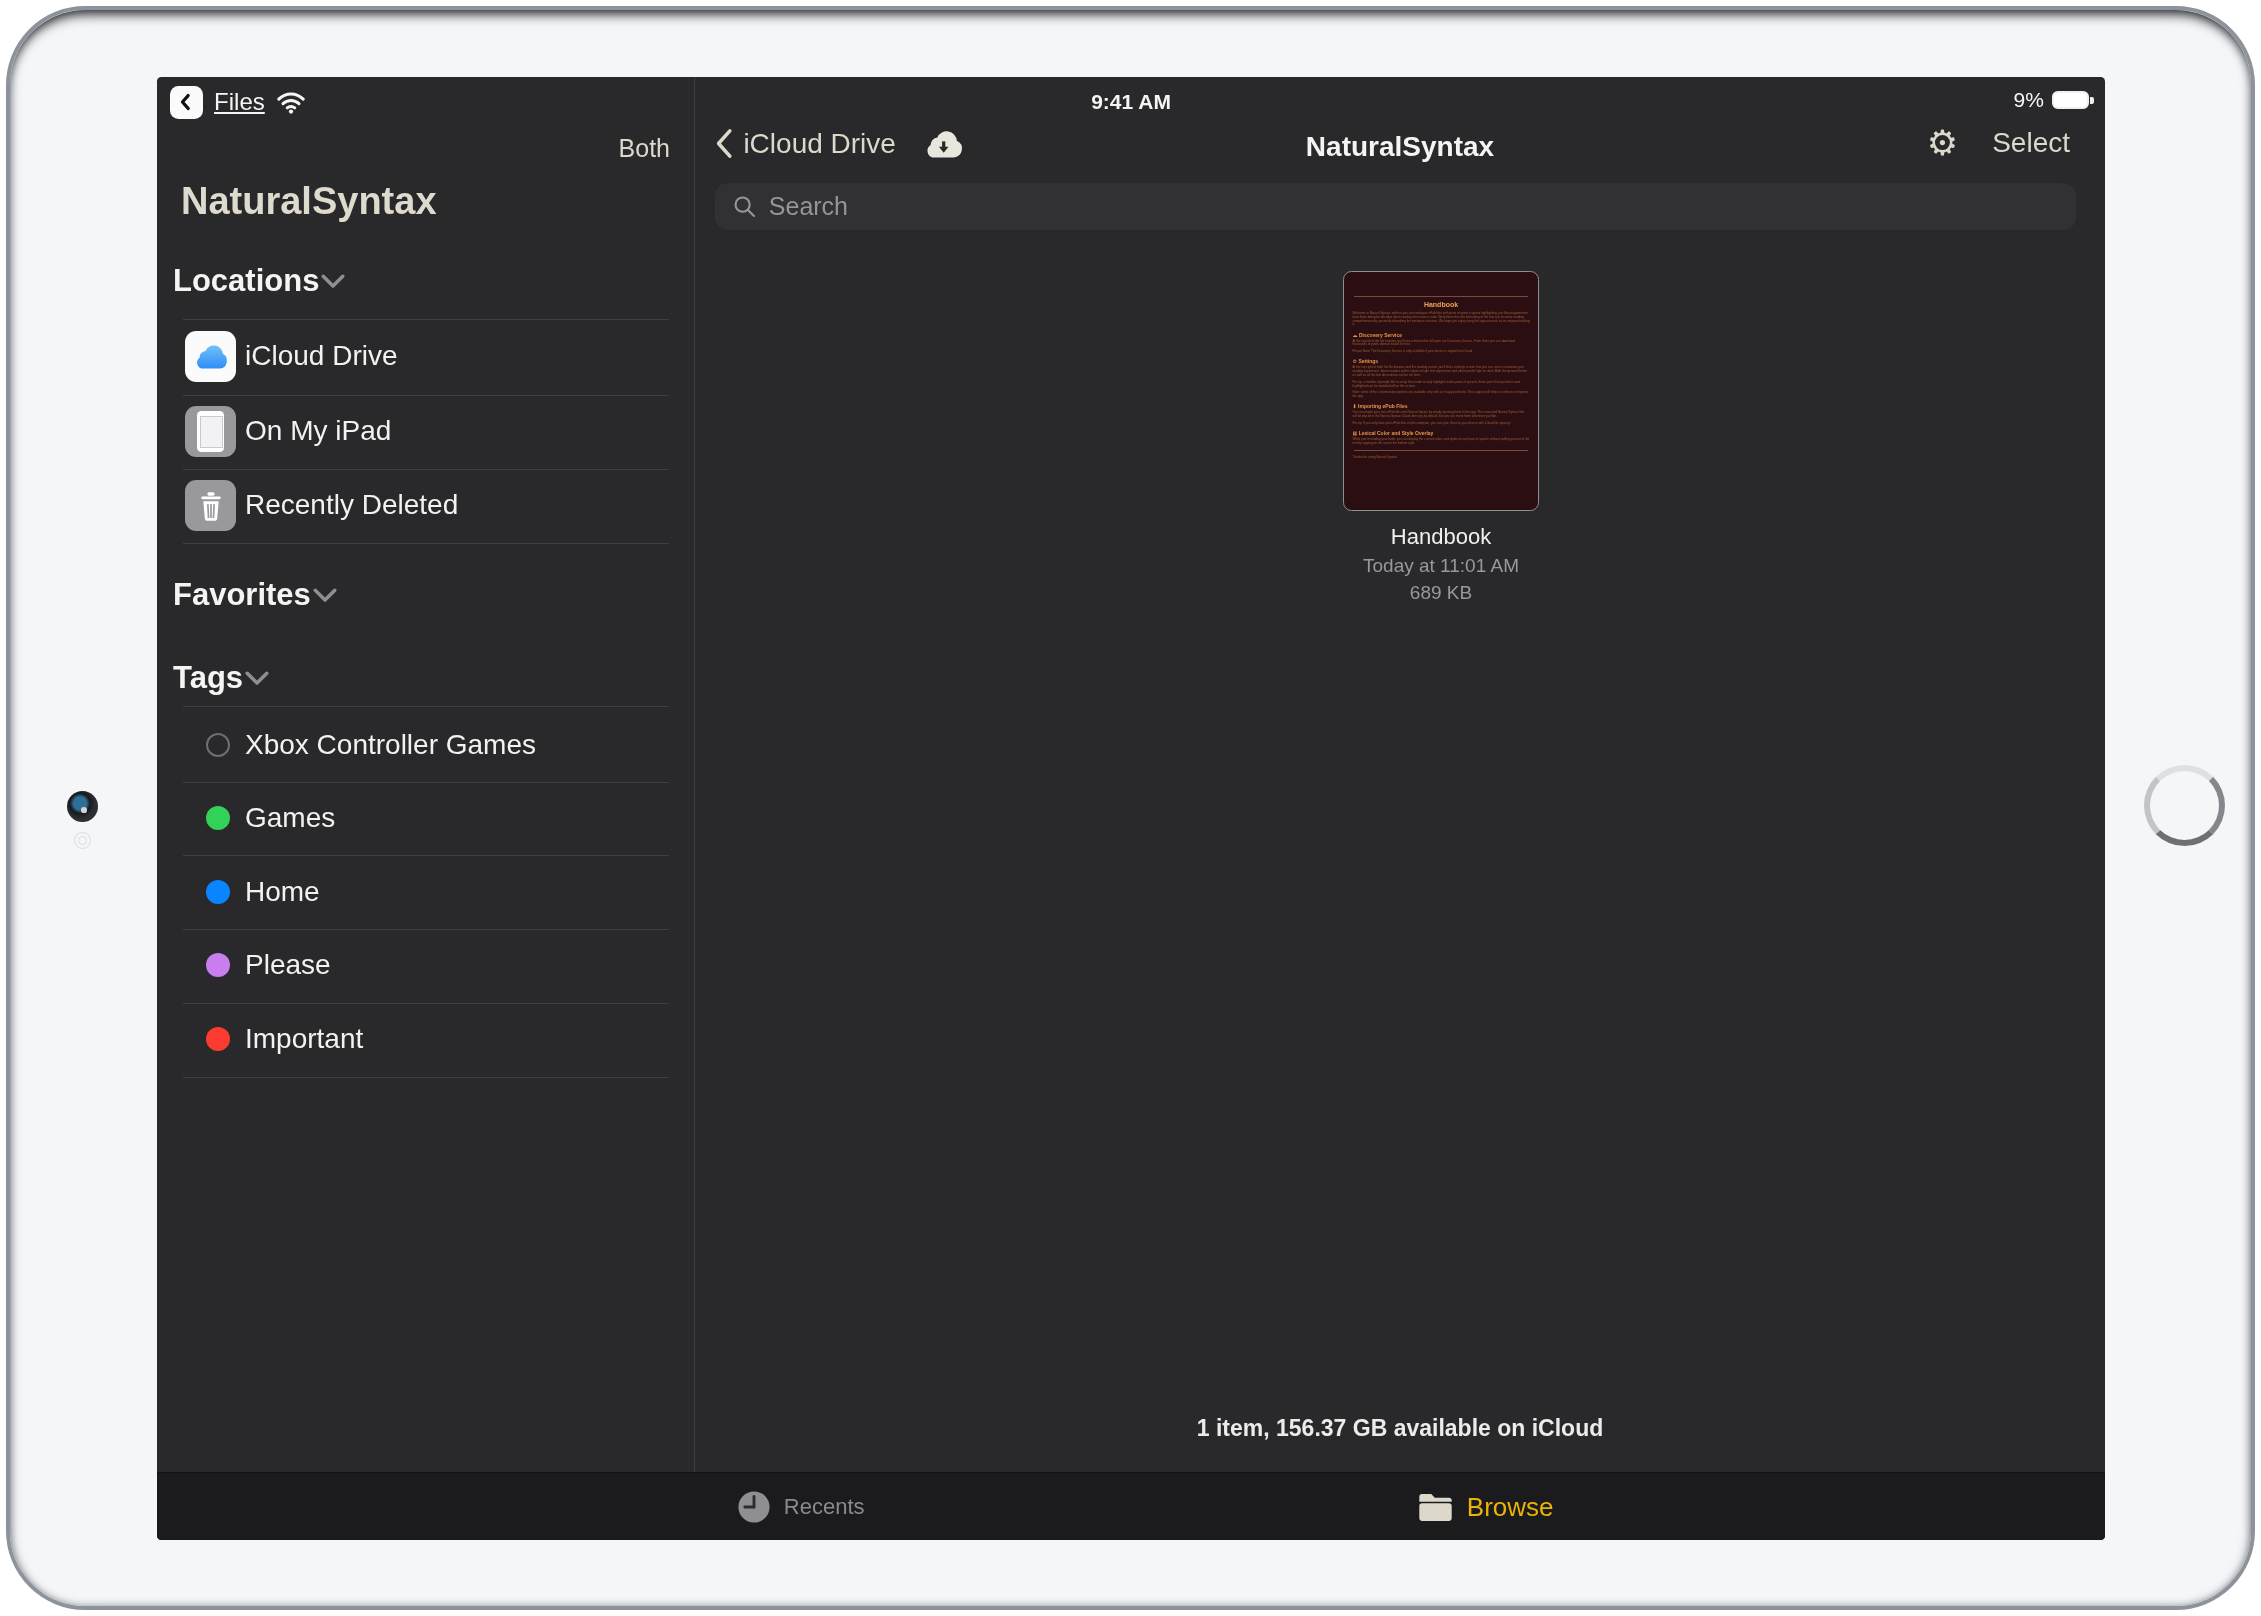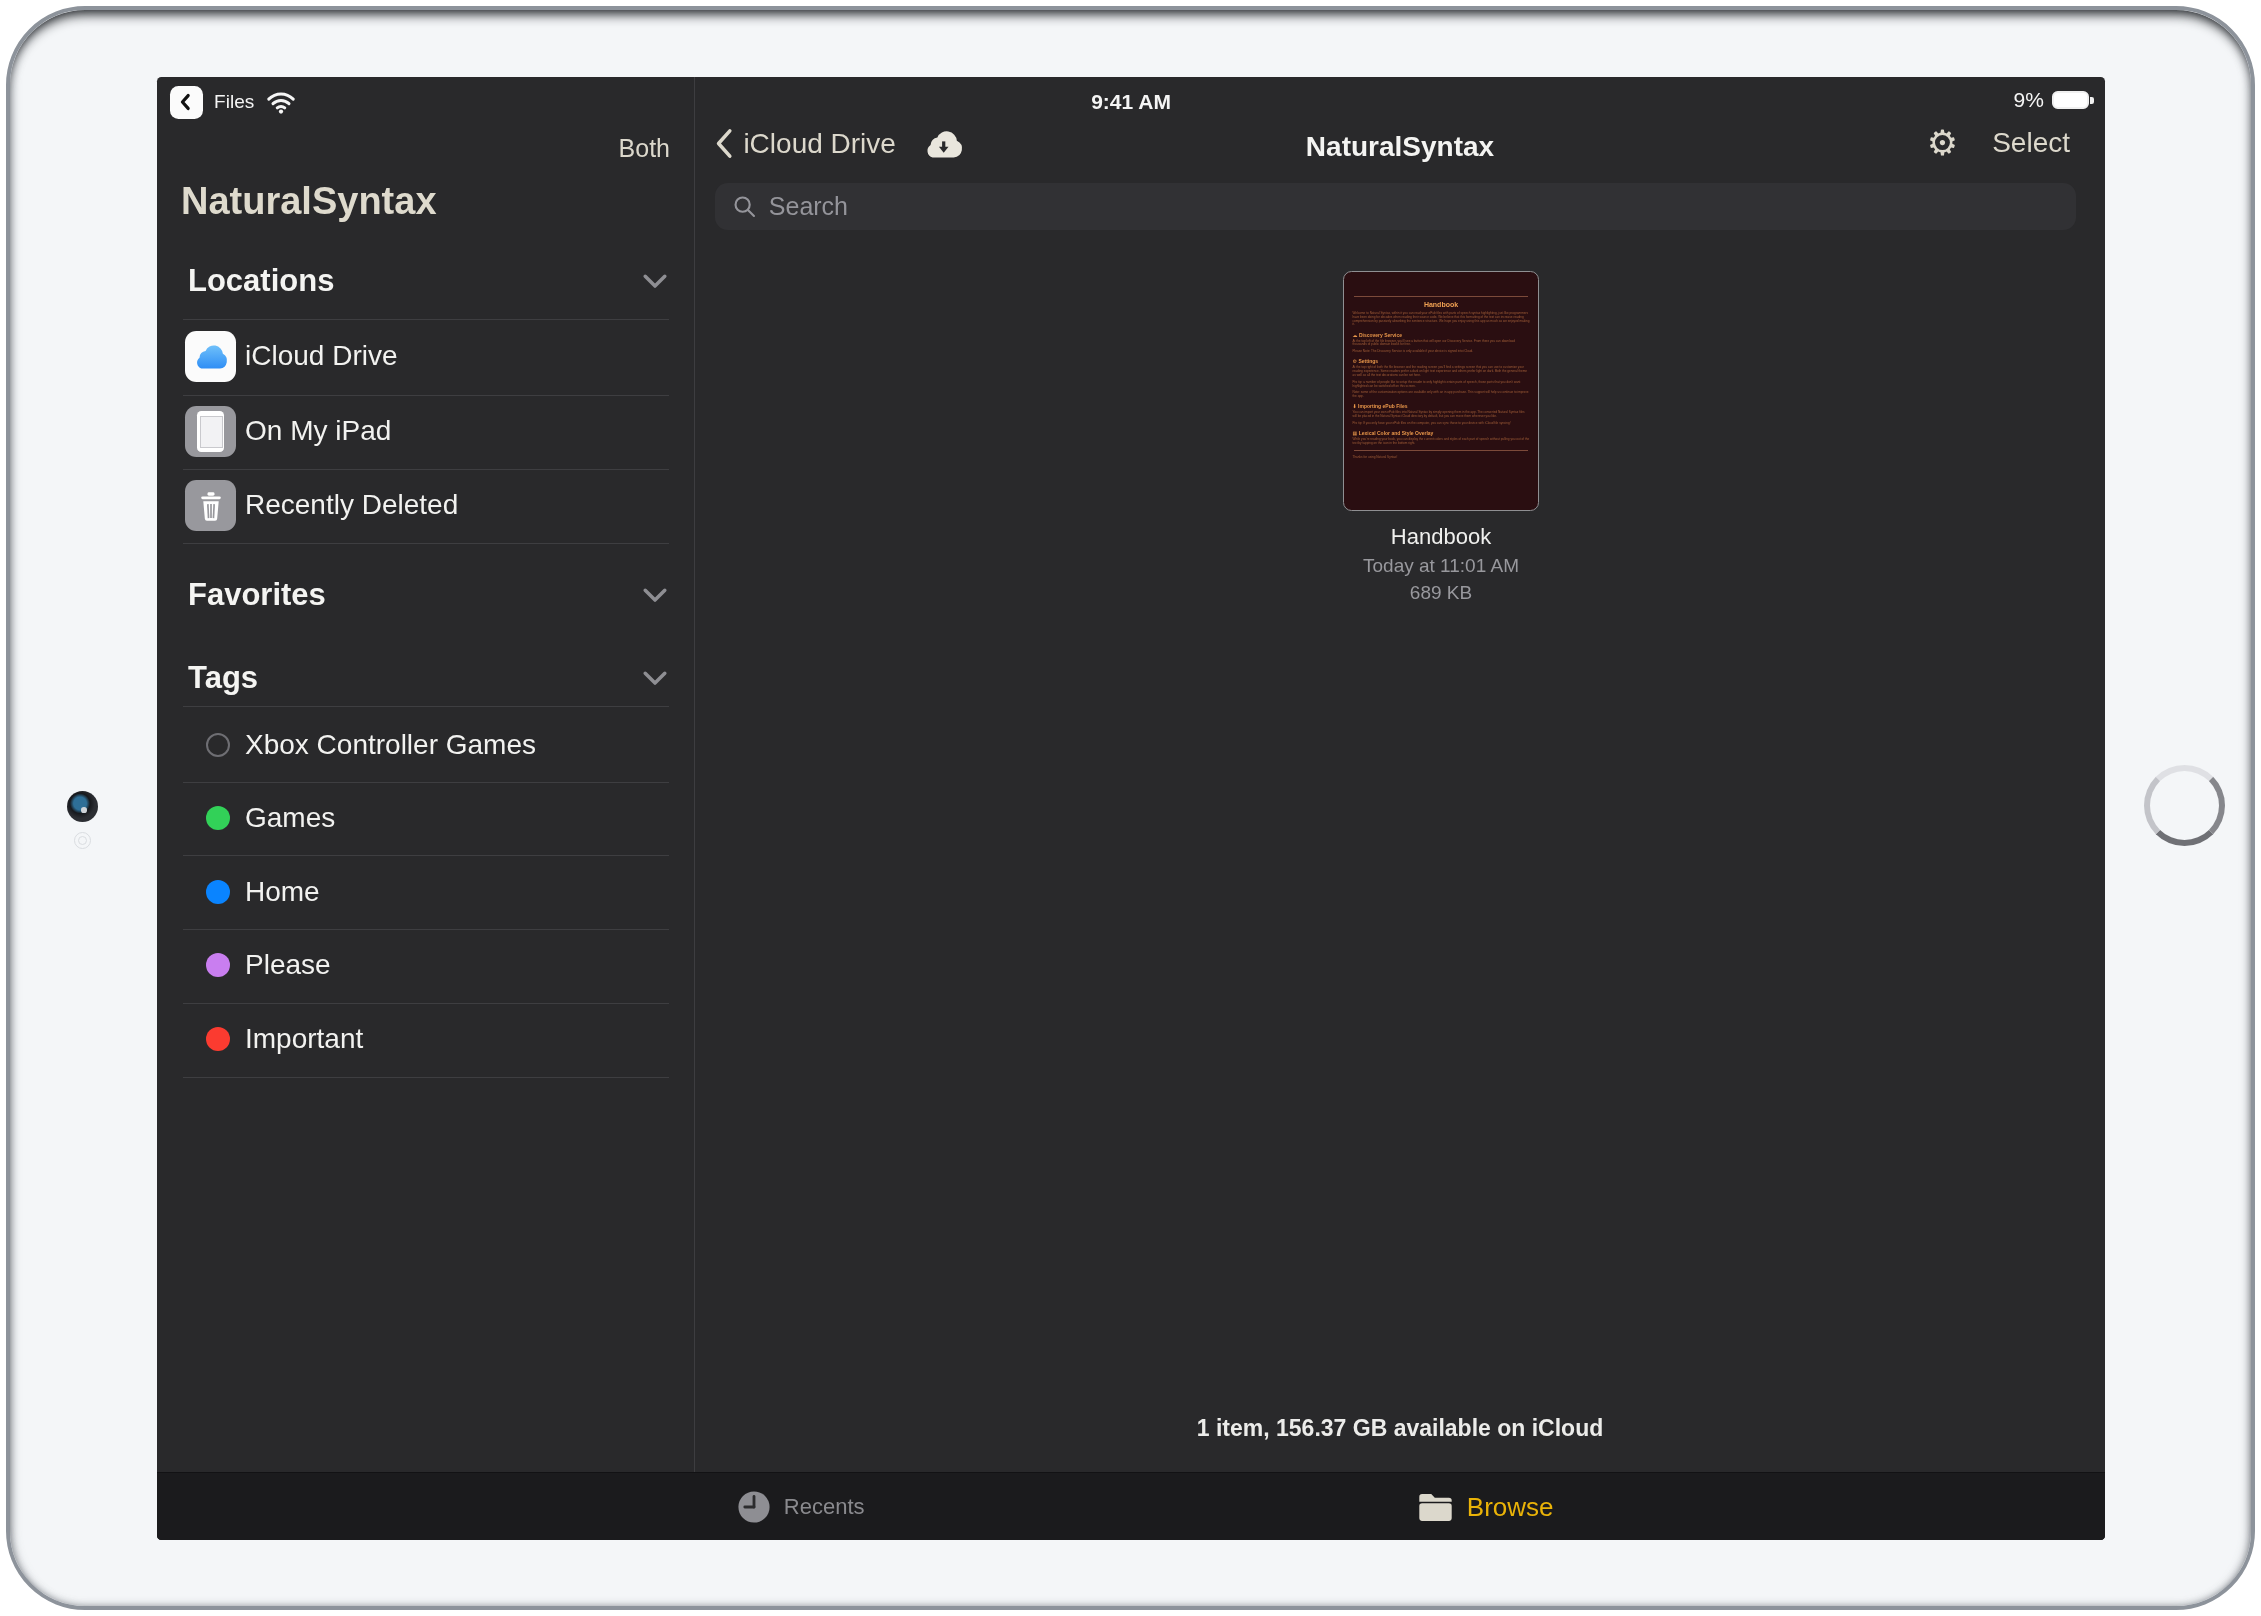--- a/index.html
+++ b/index.html
@@ -26,37 +26,37 @@
             border:6.4px solid; border-color:#dfe0e4 #86878c #6f7075 #c3c4c9; }
 
   
   .screen { position:absolute; left:157px; top:77px; width:1948px; height:1463px;
             background:#29292b; overflow:hidden; border-radius:4.3px; color:#f2f2f2; }
 
   
   .status-left { position:absolute; left:12.8px; top:8.5px; display:flex; align-items:center; gap:11.3px; }
   .files-chip { width:33px; height:33px; border-radius:8.5px; background:#fbfbfb;
             display:flex; align-items:center; justify-content:center; }
-  .files-label { font-size:19px; color:#f5f5f5; }
+  .files-label { font-size:24px; color:#f5f5f5;text-decoration:underline; }
   .status-time { position:absolute; left:0; width:100%; top:12.8px; text-align:center;
             font-size:21px; font-weight:bold; color:#f5f5f5; }
   .status-right { position:absolute; right:15.6px; top:11.3px; display:flex; align-items:center; gap:8.5px; }
   .battery-pct { font-size:21px; color:#f5f5f5; }
   .battery { position:relative; width:37px; height:18.4px; border:2.1px solid #f0f0f0; border-radius:5.7px;
             background:#ffffff; }
   .battery::after { content:""; position:absolute; right:-6.4px; top:4.3px; width:3.5px; height:7px;
             background:#f0f0f0; border-radius:0 2.1px 2.1px 0; }
 
   
   .sidebar { position:absolute; left:0; top:0; width:537px; height:1395px; }
   .v-divider { position:absolute; left:537px; top:0; width:1.4px; height:1395px; background:#3d3d40; }
   .edit-btn { position:absolute; right:24px; top:57px; font-size:25px; color:#dcd8cc; }
   .sidebar-title { position:absolute; left:24px; top:103px; font-size:38px; font-weight:bold; color:#dedacd; }
-  .section-header { position:absolute; left:31px; right:25.5px; display:flex; align-items:center;
-            justify-content:space-between; }
+  .section-header { position:absolute; left:16px; right:25.5px; display:flex; align-items:center;
+            }
   .section-header .sh-label { font-size:31px; font-weight:bold; color:#f4f4f2; }
   .side-divider { position:absolute; left:25.5px; width:486px; height:1.4px; background:#3e3e41; }
   .side-row { position:absolute; left:0; width:537px; height:68px; display:flex; align-items:center; }
   .side-row .row-label { font-size:28px; color:#f2f2f0; margin-left:88px; }
   .loc-icon { position:absolute; left:28px; width:51px; height:51px; border-radius:11.3px;
             display:flex; align-items:center; justify-content:center; }
   .icloud-icon { background:#fbfbfb; }
   .gray-icon { background:#98989d; }
   .ipad-shape { width:27px; height:41px; background:#ffffff; border-radius:4.3px; position:relative; }
   .ipad-shape::after { content:""; position:absolute; left:2.8px; top:5px; width:21px; height:30px;

